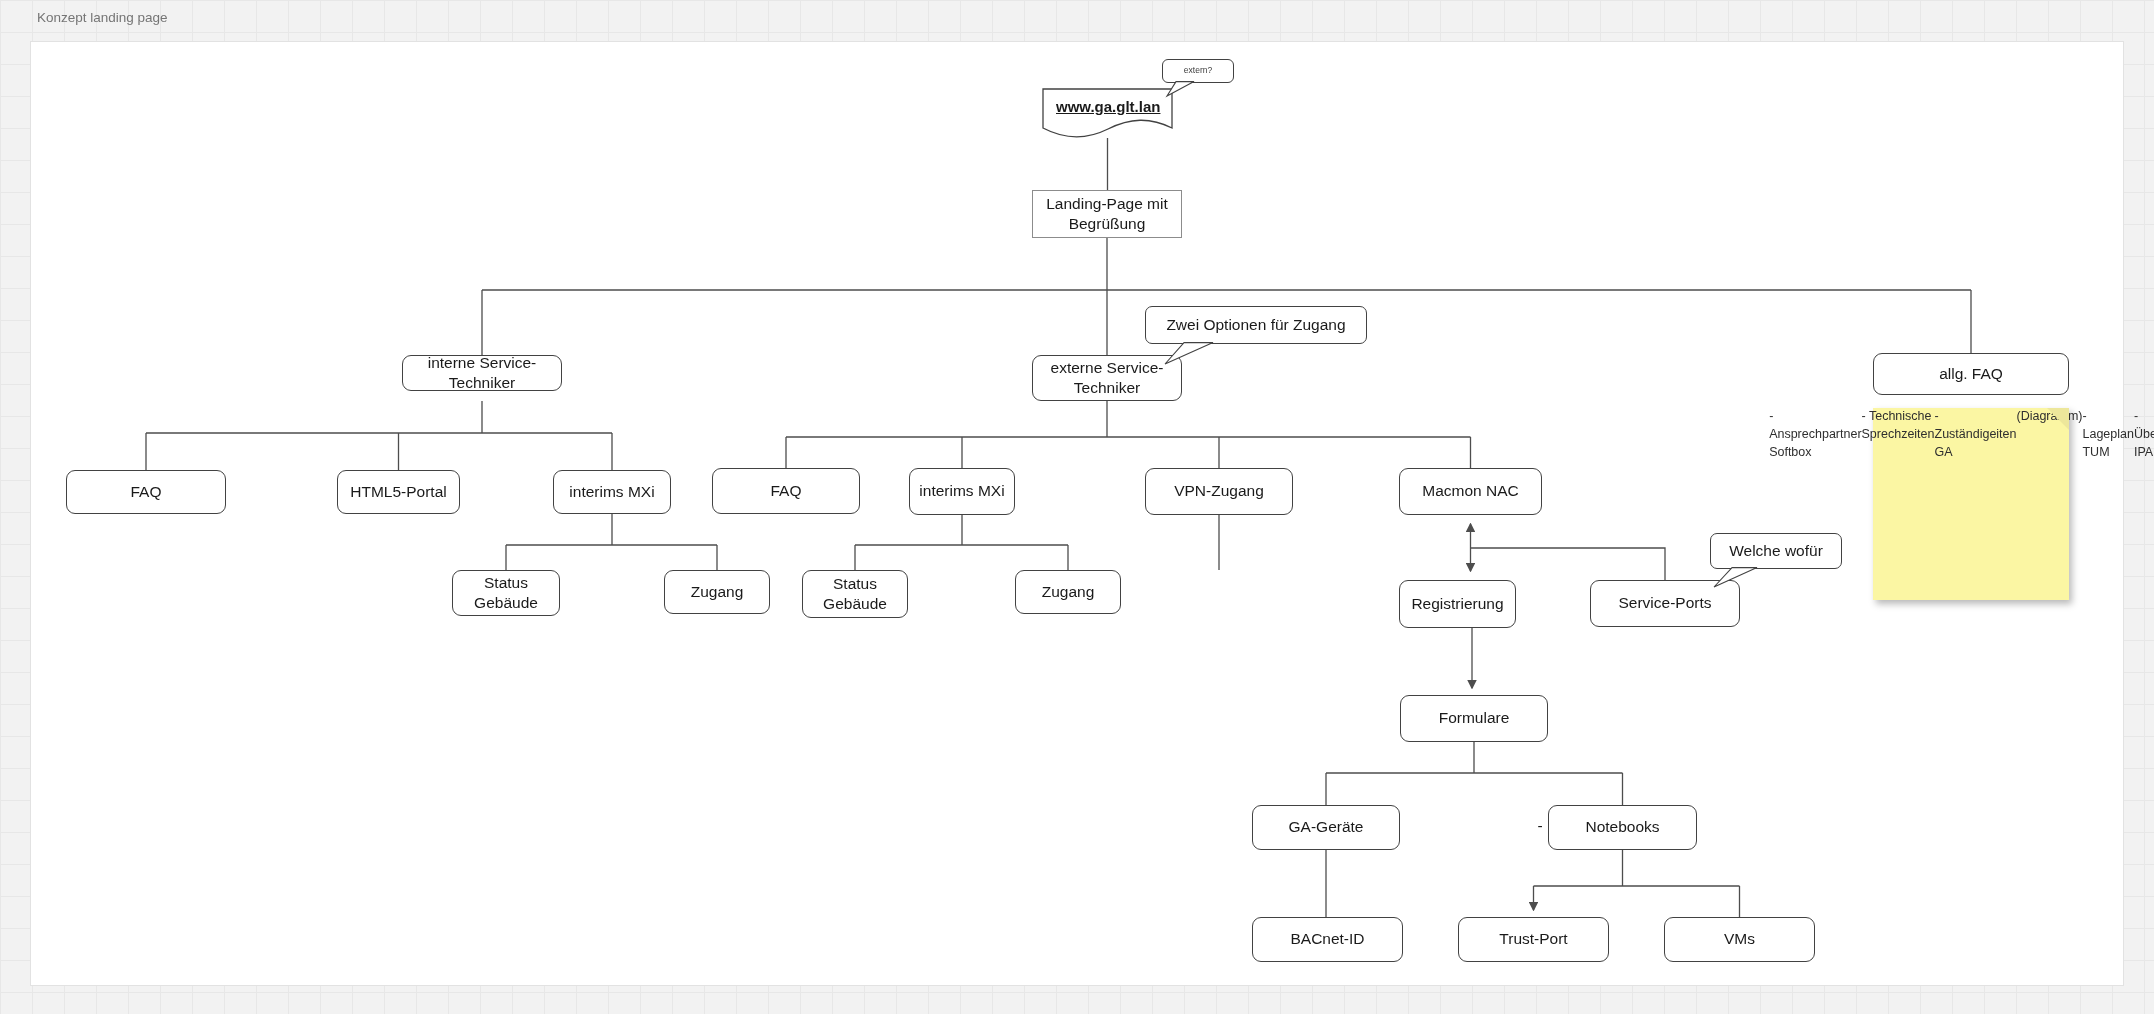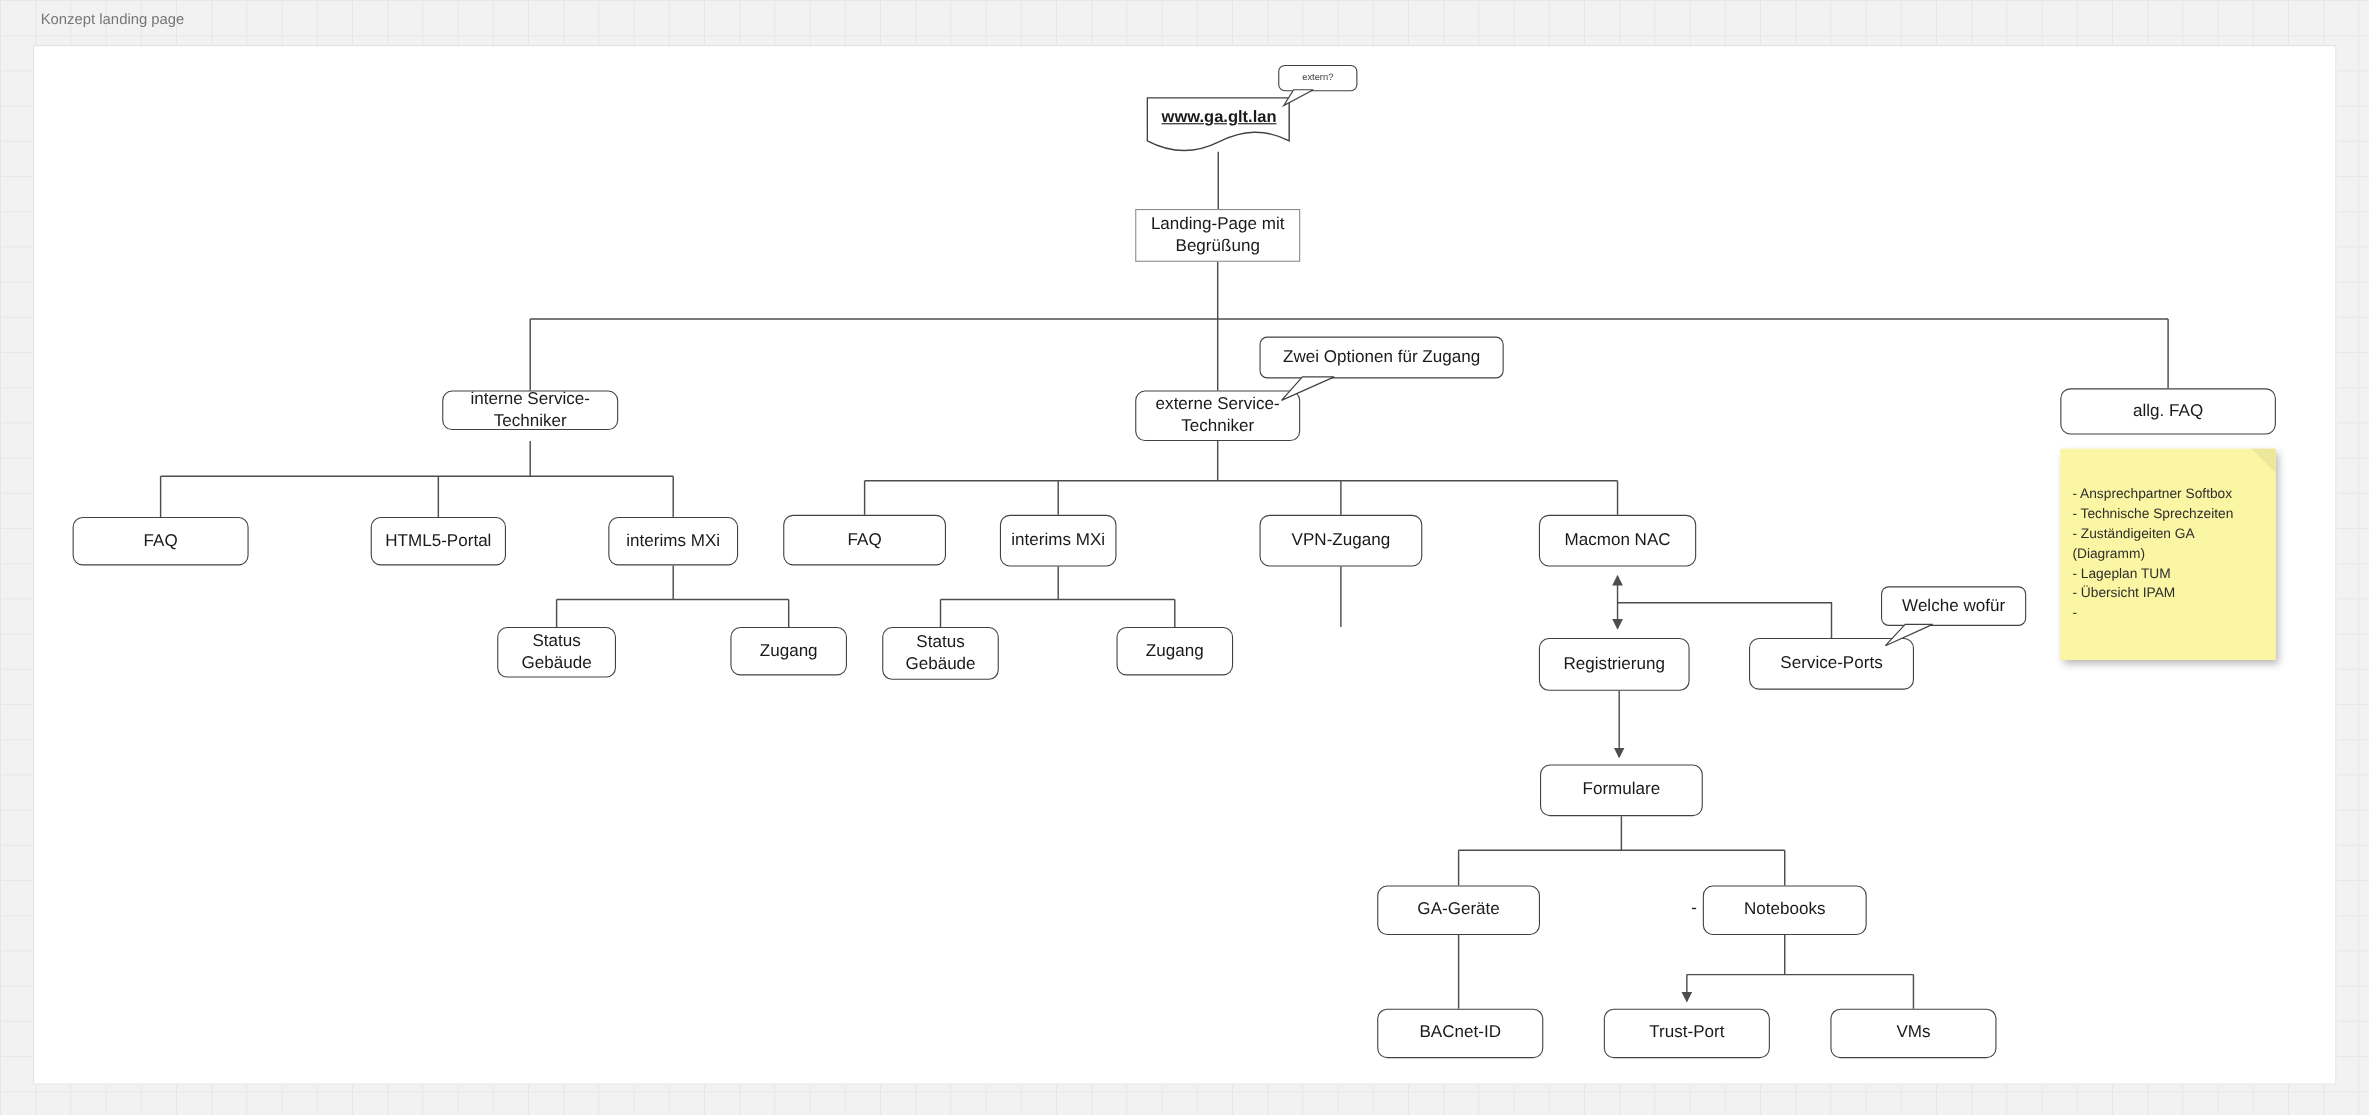--- a/index.html
+++ b/index.html
@@ -24,22 +24,22 @@
   }
   .rect{border-radius:0;border-color:#8C8C8C;text-align:center;}
   .callout{border-radius:7px;}
   .tiny{font-size:8.5px;color:#3d3d3d;border-radius:6px;}
   .pre{white-space:pre-line;}
   .plain{border:none;background:transparent;padding:0;z-index:2;}
   .doc{position:absolute;z-index:2;}
   .doc-label{position:absolute;left:0;top:10px;width:100%;text-align:left;font-weight:bold;text-decoration:underline;font-size:15px;z-index:2;margin-left:14px;}
   .note{
     position:absolute;z-index:2;background:#FBF6A3;box-shadow:3px 4px 7px rgba(0,0,0,0.28);
-    display:flex;flex-direction:column;justify-content:center;align-items:flex-start;
-    font-size:12.5px;line-height:1.43;color:#2e2e2e;padding:0 10px 0 11px;box-sizing:border-box;
+    display:flex;flex-direction:row;justify-content:center;align-items:flex-start;
+    font-size:12.5px;line-height:1.43;color:#2e2e2e;padding:0 10px 0 28px;box-sizing:border-box;
   }
   .note::after{content:"";position:absolute;top:0;right:0;width:0;height:0;border-style:solid;
     border-width:0 22px 22px 0;border-color:transparent #EDE79B transparent transparent;}
 </style>
 </head>
 <body>
 
 <div class="stage">
 
   <div class="page-title">Konzept landing page</div>
@@ -107,21 +107,21 @@
   <div class="node" style="left:553px;top:470px;width:118px;height:44px">interims MXi</div>
   <div class="node" style="left:452px;top:570px;width:108px;height:46px">Status Gebäude</div>
   <div class="node" style="left:664px;top:570px;width:106px;height:44px">Zugang</div>
 
   <div class="node" style="left:712px;top:468px;width:148px;height:46px">FAQ</div>
   <div class="node" style="left:909px;top:468px;width:106px;height:47px">interims MXi</div>
   <div class="node" style="left:802px;top:570px;width:106px;height:48px">Status Gebäude</div>
   <div class="node" style="left:1015px;top:570px;width:106px;height:44px">Zugang</div>
   <div class="node" style="left:1145px;top:468px;width:148px;height:47px">VPN-Zugang</div>
   <div class="node" style="left:1399px;top:468px;width:143px;height:47px">Macmon NAC</div>
-  <div class="node" style="left:1399px;top:580px;width:137px;height:48px">Registrierung</div>
+  <div class="node" style="left:1399px;top:580px;width:117px;height:48px">Registrierung</div>
   <div class="node" style="left:1590px;top:580px;width:150px;height:47px">Service-Ports</div>
 
   <div class="node" style="left:1400px;top:695px;width:148px;height:47px">Formulare</div>
   <div class="node" style="left:1252px;top:805px;width:148px;height:45px">GA-Geräte</div>
   <div class="node" style="left:1548px;top:805px;width:149px;height:45px">Notebooks</div>
   <div class="node plain" style="left:1534px;top:815px;width:12px;height:22px">-</div>
   <div class="node" style="left:1252px;top:917px;width:151px;height:45px">BACnet-ID</div>
   <div class="node" style="left:1458px;top:917px;width:151px;height:45px">Trust-Port</div>
   <div class="node" style="left:1664px;top:917px;width:151px;height:45px">VMs</div>
 

